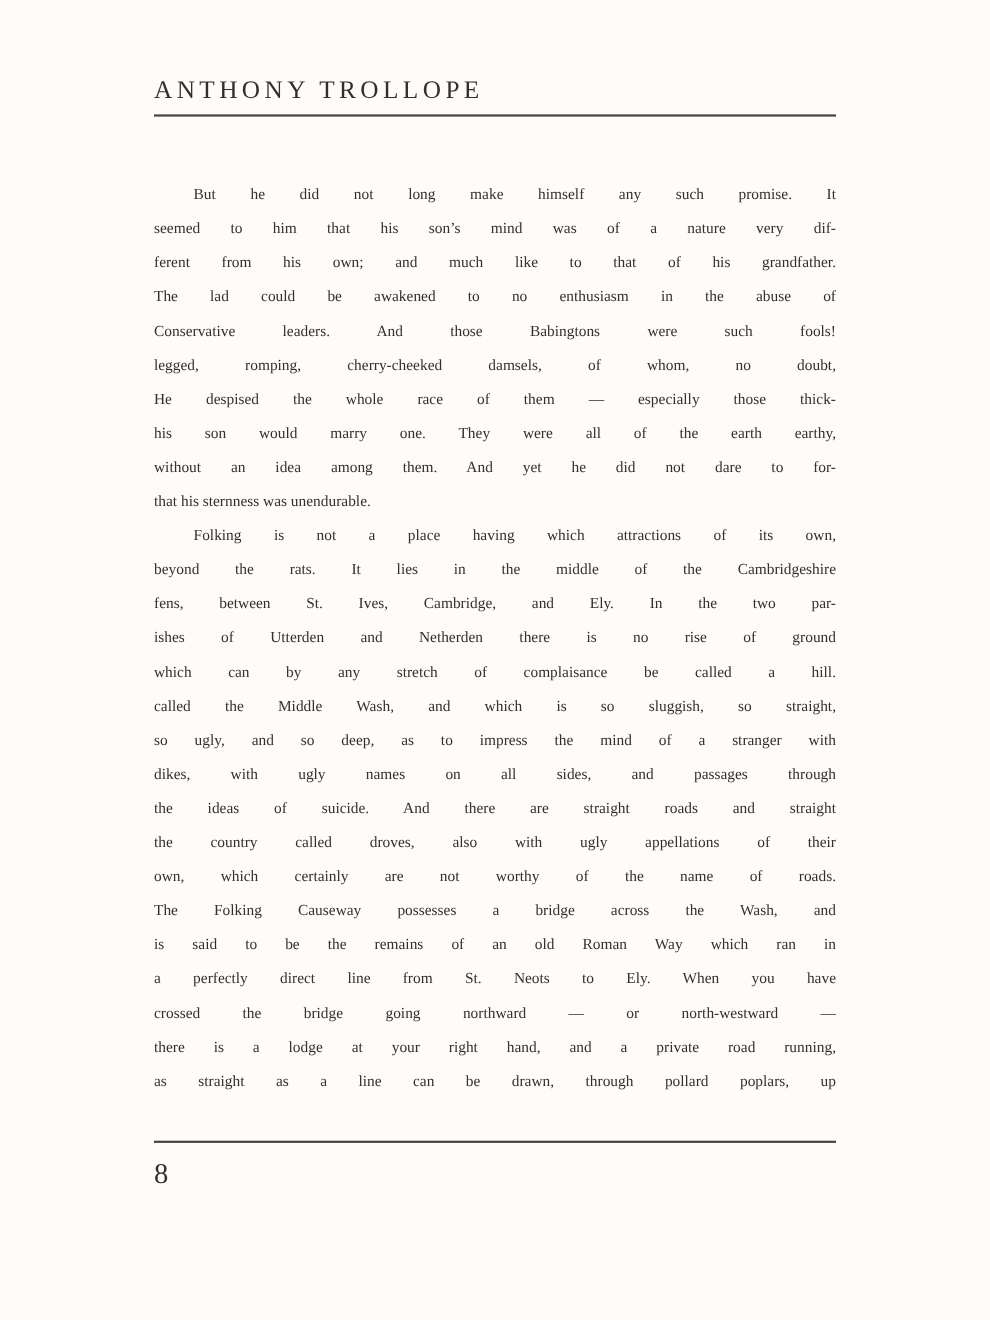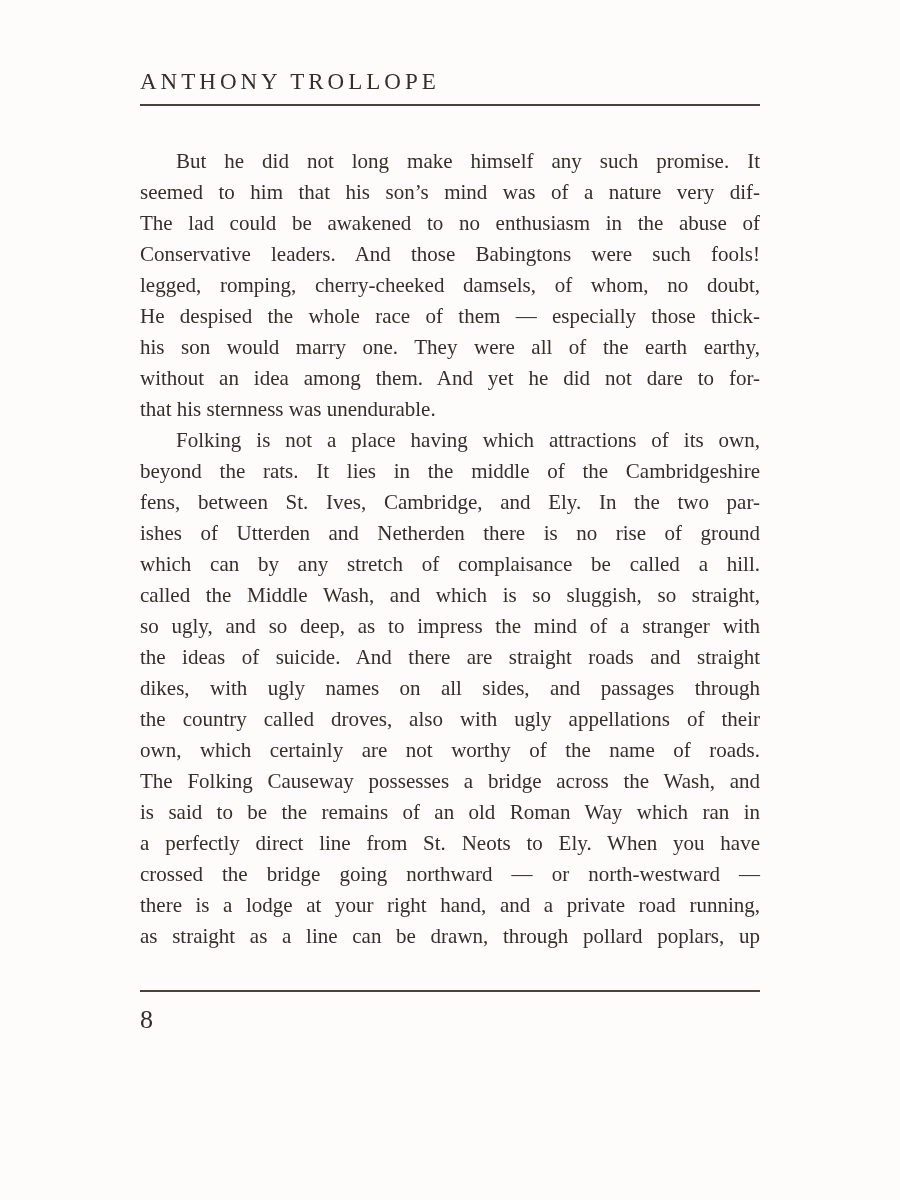--- a/index.html
+++ b/index.html
@@ -35,23 +35,23 @@
 
     .rule {
       height: 2px;
       background: var(--rule, #48423c);
       width: 620px;
     }
 
     .header-rule { margin-top: 8px; }
 
     .body-text {
-      margin-top: 40px;
+      margin-top: 56px;
       width: 620px;
-      font-size: 21px;
+      font-size: 14px;
       line-height: 31px;
     }
 
     .para { width: 620px; }
 
     .line {
       text-align: justify;
       text-align-last: justify;
       white-space: normal;
     }
@@ -76,38 +76,39 @@
 
   <header>
     <h1 class="running-header">ANTHONY TROLLOPE</h1>
     <div class="rule header-rule"></div>
   </header>
 
   <main class="body-text" id="paragraphs-container">
       <div class="para">
         <div class="line first">But he did not long make himself any such promise. It</div>
         <div class="line">seemed to him that his son’s mind was of a nature very dif-</div>
+        <div class="line">ferent from his own; and much like to that of his grandfather.</div>
         <div class="line">The lad could be awakened to no enthusiasm in the abuse of</div>
         <div class="line">Conservative leaders. And those Babingtons were such fools!</div>
         <div class="line">legged, romping, cherry-cheeked damsels, of whom, no doubt,</div>
         <div class="line">He despised the whole race of them — especially those thick-</div>
         <div class="line">his son would marry one. They were all of the earth earthy,</div>
         <div class="line">without an idea among them. And yet he did not dare to for-</div>
         <div class="line flush">that his sternness was unendurable.</div>
       </div>
       <div class="para">
         <div class="line first">Folking is not a place having which attractions of its own,</div>
         <div class="line">beyond the rats. It lies in the middle of the Cambridgeshire</div>
         <div class="line">fens, between St. Ives, Cambridge, and Ely. In the two par-</div>
         <div class="line">ishes of Utterden and Netherden there is no rise of ground</div>
         <div class="line">which can by any stretch of complaisance be called a hill.</div>
         <div class="line">called the Middle Wash, and which is so sluggish, so straight,</div>
         <div class="line">so ugly, and so deep, as to impress the mind of a stranger with</div>
+        <div class="line">dikes, with ugly names on all sides, and passages through</div>
         <div class="line">the ideas of suicide. And there are straight roads and straight</div>
-        <div class="line">dikes, with ugly names on all sides, and passages through</div>
         <div class="line">the country called droves, also with ugly appellations of their</div>
         <div class="line">own, which certainly are not worthy of the name of roads.</div>
         <div class="line">The Folking Causeway possesses a bridge across the Wash, and</div>
         <div class="line">is said to be the remains of an old Roman Way which ran in</div>
         <div class="line">a perfectly direct line from St. Neots to Ely. When you have</div>
         <div class="line">crossed the bridge going northward — or north-westward —</div>
         <div class="line">there is a lodge at your right hand, and a private road running,</div>
         <div class="line">as straight as a line can be drawn, through pollard poplars, up</div>
       </div>
     </main>

